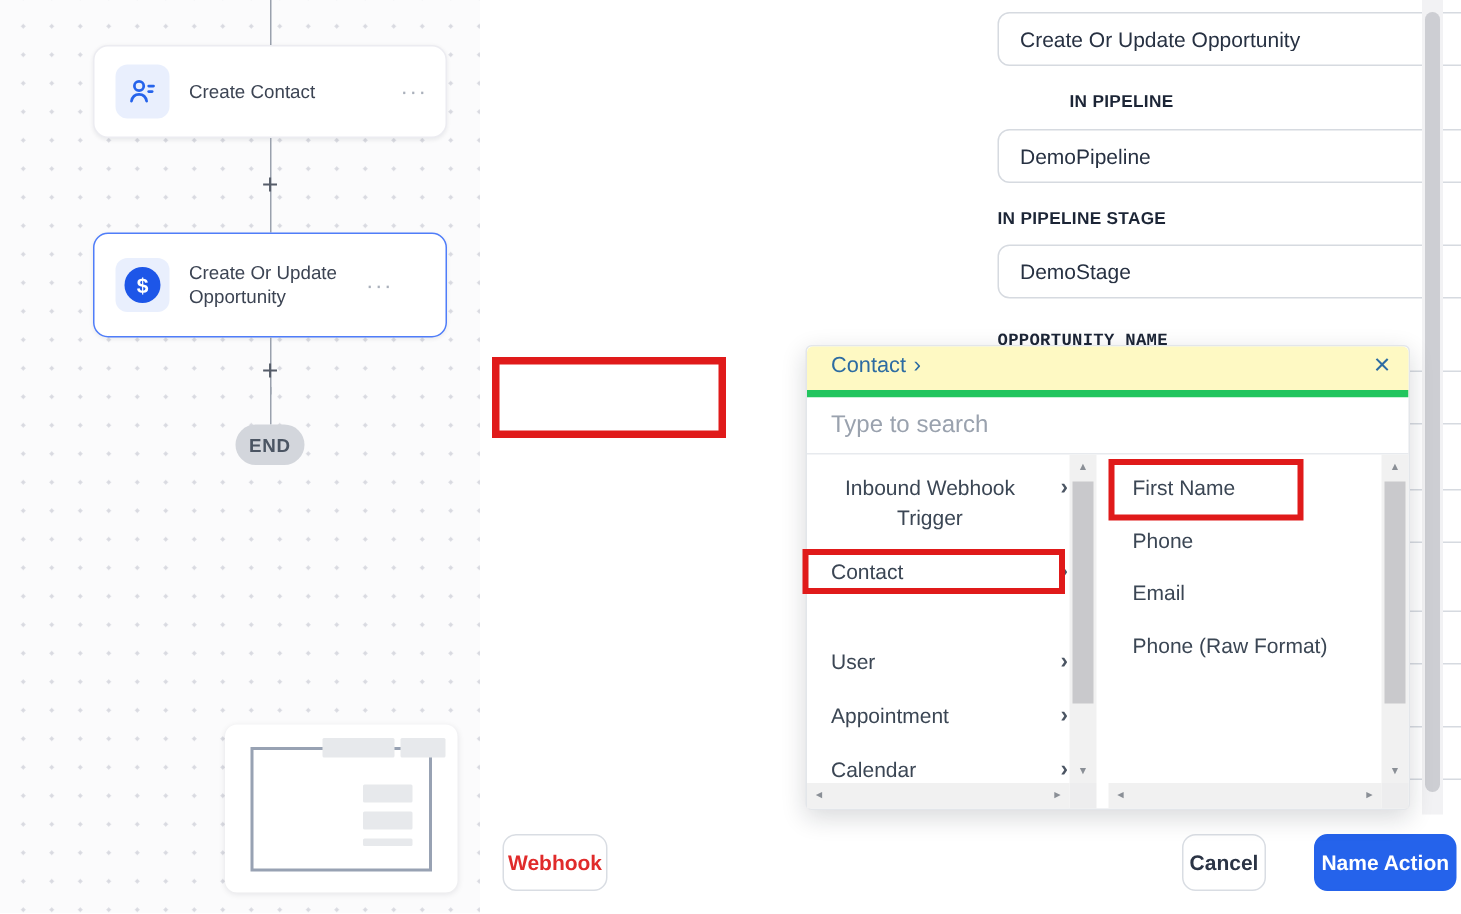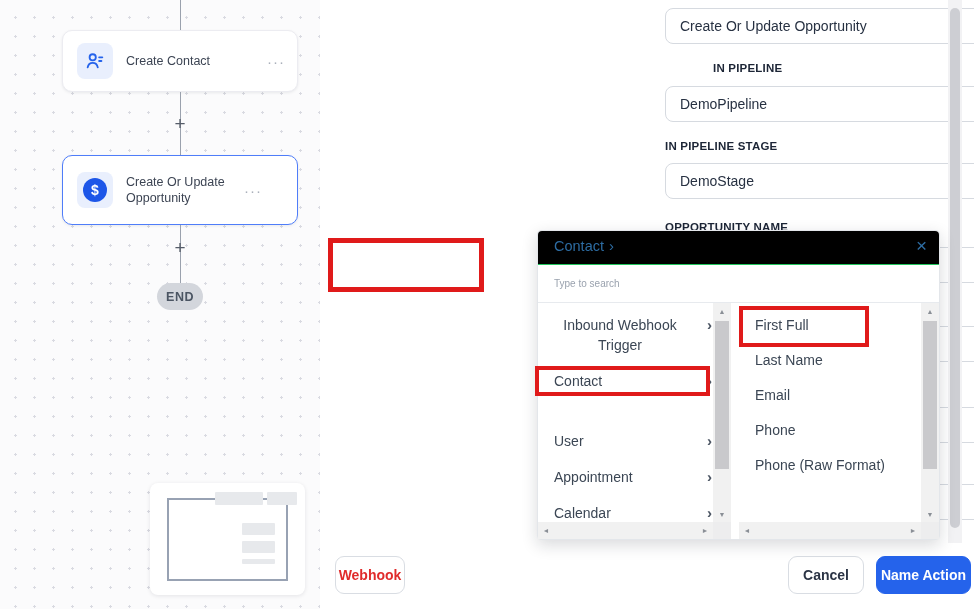--- a/index.html
+++ b/index.html
@@ -41,33 +41,33 @@
 
   
   .main-scroll { position:absolute; left:948px; top:0; width:14px; height:543px; background:#f2f2f4; }
   .main-thumb { position:absolute; left:2px; top:8px; width:10px; height:520px; background:#cdced3; border-radius:6px; }
 
   
   .btn { position:absolute; height:38px; border-radius:9px; font-size:14px; font-weight:700;
          display:flex; align-items:center; justify-content:center; cursor:pointer; border:1px solid #d9dde3;
          background:#fff; }
   .btn-delete { left:335px; top:556px; width:70px; color:#e02b2b; }
-  .btn-cancel { left:788px; top:556px; width:76px; color:#2b3445;text-align:right; }
+  .btn-cancel { left:788px; top:556px; width:56px; color:#2b3445;text-align:right; }
   .btn-save   { left:876px; top:556px; width:95px; color:#fff; background:#2563eb; border:1px solid #2563eb; }
 
   
   .picker { position:absolute; left:537px; top:230px; width:403px; height:310px; background:#fff;
             border-radius:4px; box-shadow:0 5px 16px rgba(16,24,40,.16); z-index:5; border:1px solid #e3e6ea; }
-  .picker-head { position:relative; height:34px; background:#000000; border-bottom:1px solid #22c55e;
+  .picker-head { position:relative; height:34px; background:#fef9c3; border-bottom:5px solid #22c55e;
                  display:flex; align-items:center; padding:0 12px 5px 16px; border-radius:4px 4px 0 0; }
   .picker-title { color:#2d6ca2; font-size:14.5px; }
   .picker-title .crumb-chev { margin-left:5px; font-size:15px; }
   .picker-close { margin-left:auto; color:#2d6ca2; font-size:19px; line-height:1; cursor:pointer; }
   .picker-search { height:38px; border-bottom:1px solid #e7eaee; display:flex; align-items:center; }
-  .picker-search input { border:none; outline:none; width:100%; padding:0 16px; font-size:10px; color:#0f766e;
+  .picker-search input { border:none; outline:none; width:100%; padding:0 16px; font-size:16px; color:#0f766e;
                          font-family:"Liberation Sans","DejaVu Sans",sans-serif; background:transparent; }
   .picker-search input::placeholder { color:#9aa2ae; }
   .picker-body { position:relative; height:236px; display:flex; }
   .col { position:relative; height:100%; }
   .col-left  { width:194px; margin-right:6px;text-align:center; }
   .col-right { width:201px; margin-left:2px; }
   .col-list { position:absolute; left:0; top:0; bottom:17px; right:18px; overflow:hidden; padding:12px 0 0 16px; }
   .cat-row { position:relative; display:flex; align-items:flex-start; margin-bottom:16px; color:#3b4654;
              font-size:14px; line-height:20px; cursor:pointer; }
   .cat-row .chev { position:absolute; right:6px; top:0; color:#4b5563; font-size:15px; font-weight:700; }
@@ -140,21 +140,21 @@
 
   <div class="panel">
     <input class="tf" style="top: 8px;" readonly="" value="Create Or Update Opportunity">
 
     <div class="field-label" style="top:62px;padding-left:48px;">IN PIPELINE</div>
     <input class="tf" style="top: 86px;" readonly="" value="DemoPipeline">
 
     <div class="field-label" style="top:140px;">IN PIPELINE STAGE</div>
     <input class="tf" style="top: 163px;" readonly="" value="DemoStage">
 
-    <div class="field-label" style="top:221px;">OPPORTUNITY NAME</div>
+    <div class="field-label" style="top:221px;font-family:Liberation Mono, monospace;">OPPORTUNITY NAME</div>
     <input class="tf" style="top: 247px;" readonly="" value="{{contact.name}}">
 
     <div class="field-label" style="top:302px;">OPPORTUNITY SOURCE</div>
     <input class="tf" style="top: 326px;" readonly="" value="{{inboundWebhookRequest.S">
 
     <div class="field-label" style="top:383px;">LEAD VALUE</div>
     <input class="tf" style="top: 407px;" readonly="" value="{{inboundWebhookRequest.S">
 
     <div class="field-label" style="top:460px;">STATUS</div>
     <input class="tf" style="top: 484px;" readonly="" value="open">
@@ -214,24 +214,23 @@
         </div>
         <div class="hscroll">
           <div class="arr left">◄</div>
           <div class="arr right">►</div>
         </div>
         <div class="corner"></div>
       </div>
 
       <div class="col col-right">
         <div class="col-list">
-          <div class="fld-row">First Full</div>
-          <div class="fld-row">Last Name</div>
+          <div class="fld-row">First Name</div>
+          <div class="fld-row">Phone</div>
           <div class="fld-row">Email</div>
-          <div class="fld-row">Phone</div>
           <div class="fld-row">Phone (Raw Format)</div>
         </div>
         <div class="vscroll">
           <div class="arr up">▲</div>
           <div class="thumb"></div>
           <div class="arr down">▼</div>
         </div>
         <div class="hscroll">
           <div class="arr left">◄</div>
           <div class="arr right">►</div>

